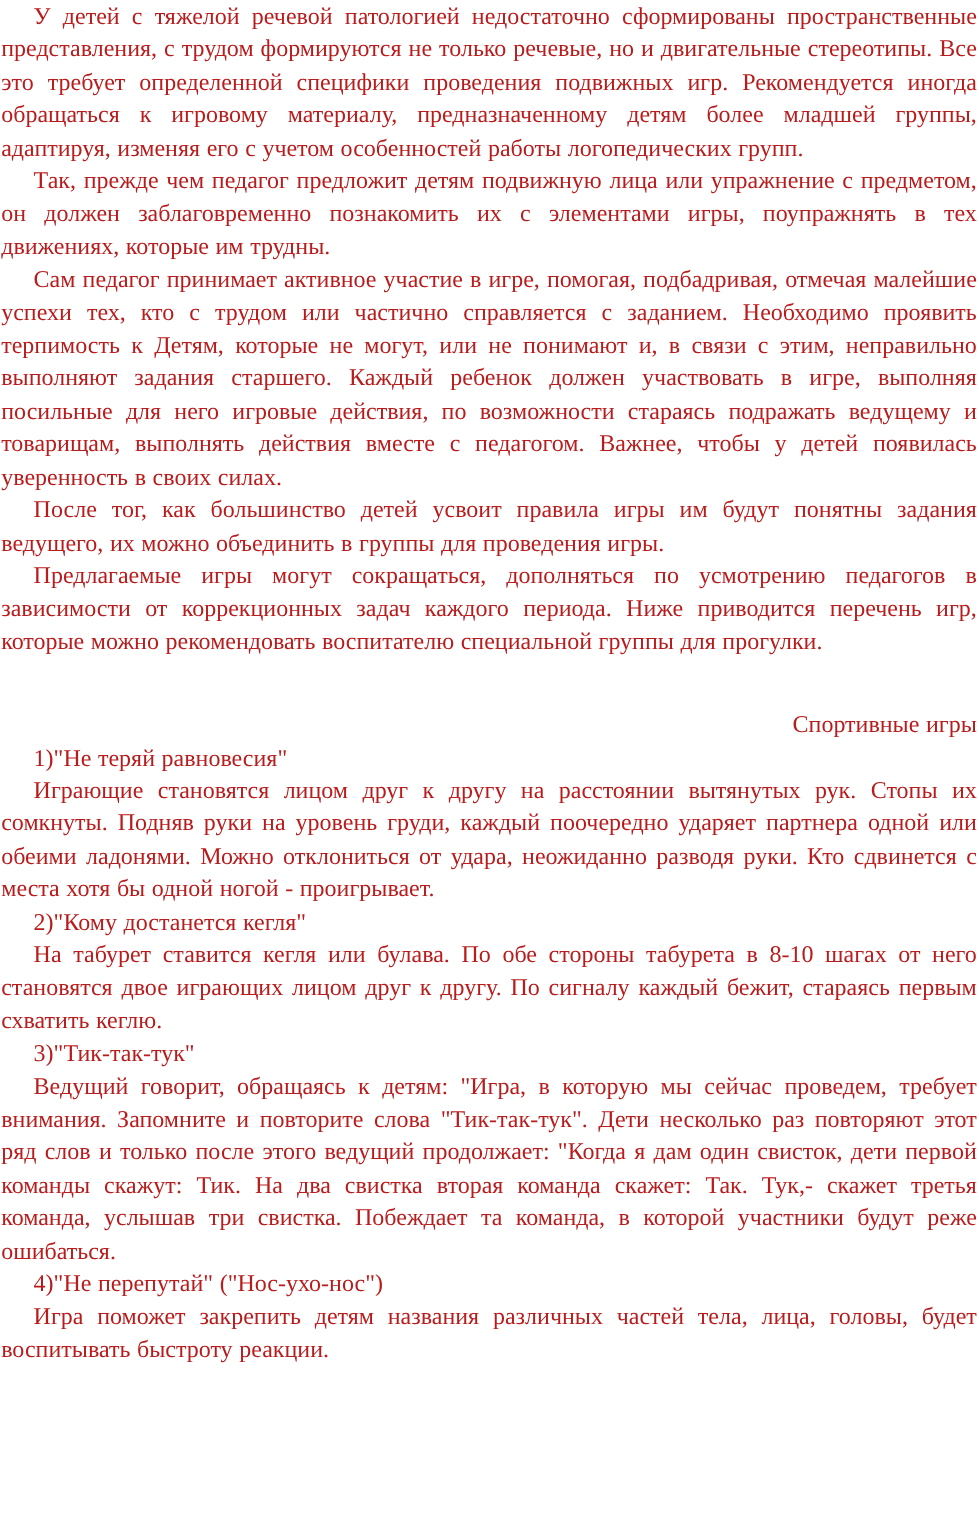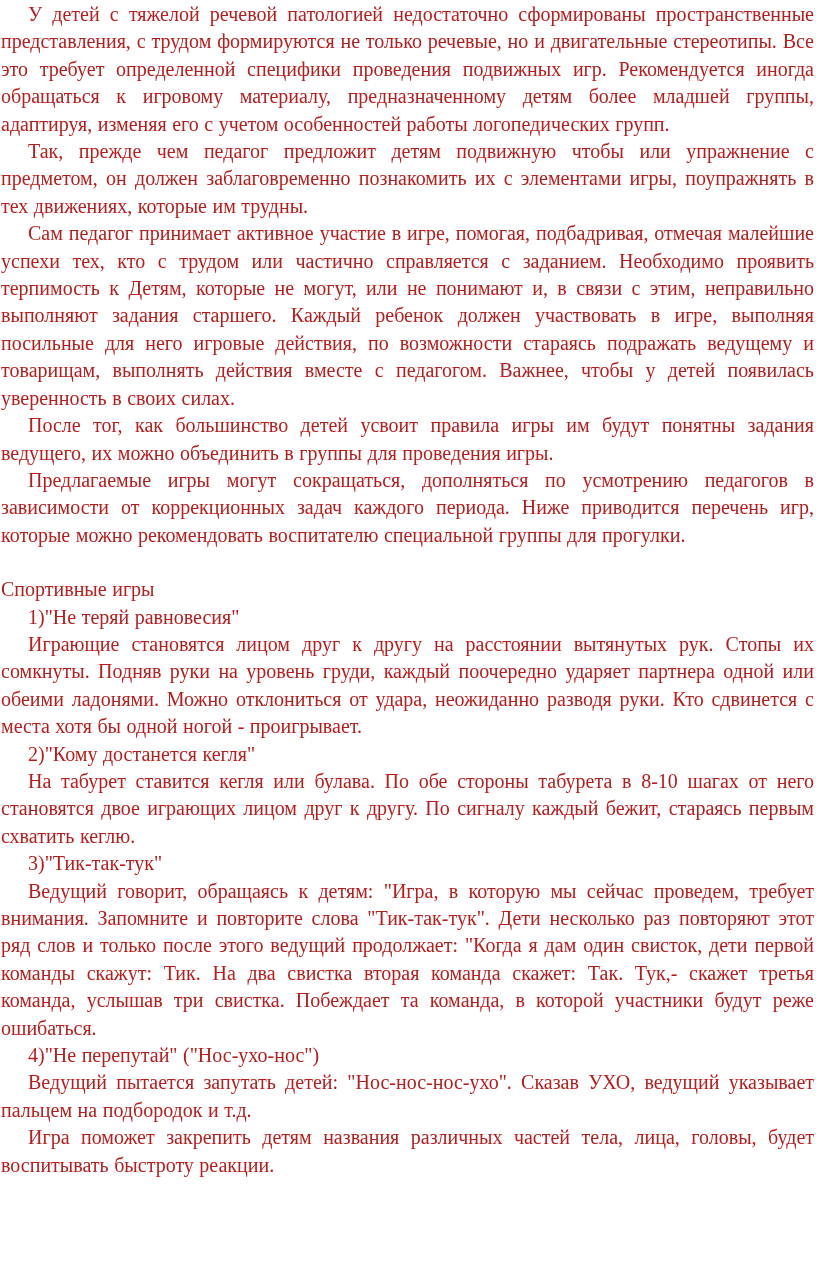--- a/index.html
+++ b/index.html
@@ -25,41 +25,40 @@
   .doc p {
     margin: 0;
     padding: 0;
     text-align: justify;
     text-justify: inter-word;
     text-indent: 27px;
     word-spacing: 0.5px;
   }
   .doc p.heading {
     text-indent: 0;
-    text-align: left;
-    margin-top: 27px;
+    text-align: right;
+    margin-top: 42px;
   }
   .doc p.game-title {
     text-align: left;
   }
 </style>
 </head>
 <body>
 
 <div class="page">
   <article class="doc" id="doc-blocks">
       <p class="paragraph">У детей с тяжелой речевой патологией недостаточно сформированы пространственные представления, с трудом формируются не только речевые, но и двигательные стереотипы. Все это требует определенной специфики проведения подвижных игр. Рекомендуется иногда обращаться к игровому материалу, предназначенному детям более младшей группы, адаптируя, изменяя его с учетом особенностей работы логопедических групп.</p>
-      <p class="paragraph">Так, прежде чем педагог предложит детям подвижную чтобы или упражнение с предметом, он должен заблаговременно познакомить их с элементами игры, поупражнять в тех движениях, которые им трудны.</p>
+      <p class="paragraph">Так, прежде чем педагог предложит детям подвижную лица или упражнение с предметом, он должен заблаговременно познакомить их с элементами игры, поупражнять в тех движениях, которые им трудны.</p>
       <p class="paragraph">Сам педагог принимает активное участие в игре, помогая, подбадривая, отмечая малейшие успехи тех, кто с трудом или частично справляется с заданием. Необходимо проявить терпимость к Детям, которые не могут, или не понимают и, в связи с этим, неправильно выполняют задания старшего. Каждый ребенок должен участвовать в игре, выполняя посильные для него игровые действия, по возможности стараясь подражать ведущему и товарищам, выполнять действия вместе с педагогом. Важнее, чтобы у детей появилась уверенность в своих силах.</p>
       <p class="paragraph">После тог, как большинство детей усвоит правила игры им будут понятны задания ведущего, их можно объединить в группы для проведения игры.</p>
       <p class="paragraph">Предлагаемые игры могут сокращаться, дополняться по усмотрению педагогов в зависимости от коррекционных задач каждого периода. Ниже приводится перечень игр, которые можно рекомендовать воспитателю специальной группы для прогулки.</p>
       <p class="heading">Спортивные игры</p>
       <p class="game-title">1)"Не теряй равновесия"</p>
       <p class="paragraph">Играющие становятся лицом друг к другу на расстоянии вытянутых рук. Стопы их сомкнуты. Подняв руки на уровень груди, каждый поочередно ударяет партнера одной или обеими ладонями. Можно отклониться от удара, неожиданно разводя руки. Кто сдвинется с места хотя бы одной ногой - проигрывает.</p>
       <p class="game-title">2)"Кому достанется кегля"</p>
       <p class="paragraph">На табурет ставится кегля или булава. По обе стороны табурета в 8-10 шагах от него становятся двое играющих лицом друг к другу. По сигналу каждый бежит, стараясь первым схватить кеглю.</p>
       <p class="game-title">3)"Тик-так-тук"</p>
       <p class="paragraph">Ведущий говорит, обращаясь к детям: "Игра, в которую мы сейчас проведем, требует внимания. Запомните и повторите слова "Тик-так-тук". Дети несколько раз повторяют этот ряд слов и только после этого ведущий продолжает: "Когда я дам один свисток, дети первой команды скажут: Тик. На два свистка вторая команда скажет: Так. Тук,- скажет третья команда, услышав три свистка. Побеждает та команда, в которой участники будут реже ошибаться.</p>
       <p class="game-title">4)"Не перепутай" ("Нос-ухо-нос")</p>
-      <p class="paragraph">Ведущий пытается запутать детей: "Нос-нос-нос-ухо". Сказав УХО, ведущий указывает пальцем на подбородок и т.д.</p>
       <p class="paragraph">Игра поможет закрепить детям названия различных частей тела, лица, головы, будет воспитывать быстроту реакции.</p>
     </article>
 </div>
 
 </body></html>

